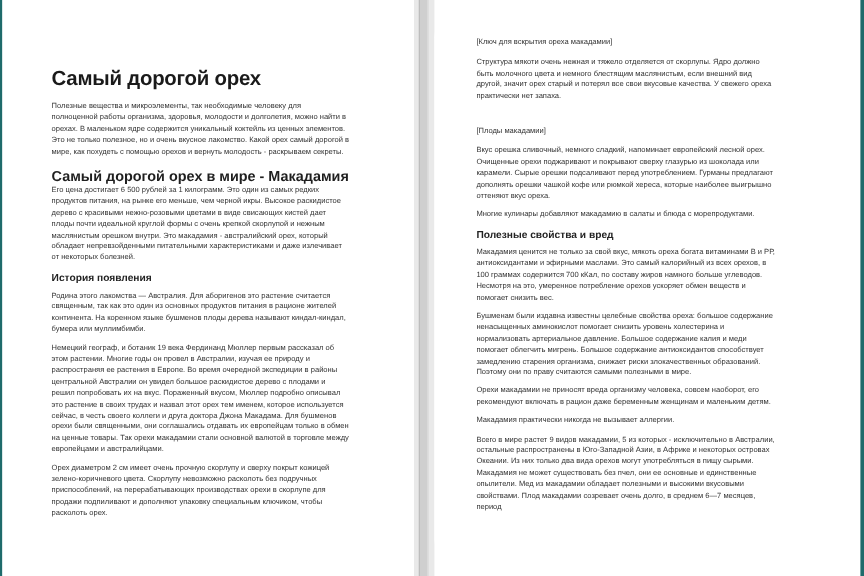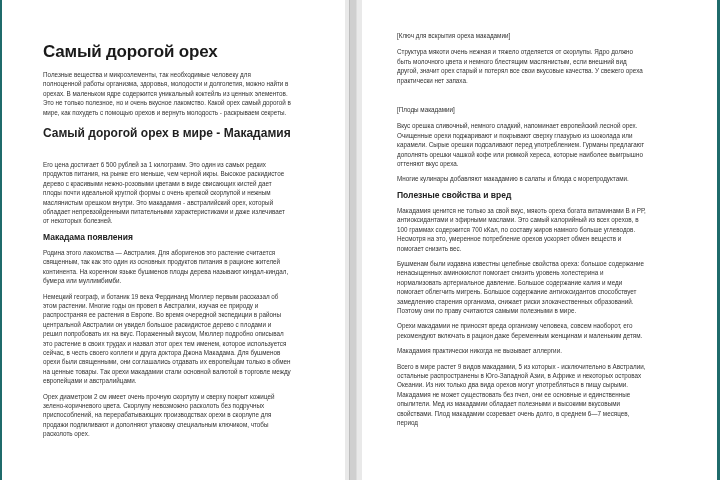--- a/index.html
+++ b/index.html
@@ -5,41 +5,41 @@
   * { box-sizing: border-box; margin: 0; padding: 0; }
   html, body { width: 720px; height: 480px; overflow: hidden; background: #ffffff; }
   body { position: relative; font-family: "Liberation Sans", sans-serif; color: #2a2a2a; }
   .edge-left { position: absolute; left: 0; top: 0; width: 2px; height: 480px; background: #1f6b6b; }
   .edge-right { position: absolute; right: 0; top: 0; width: 3px; height: 480px; background: #1f6b6b; }
   .gap { position: absolute; left: 345px; top: 0; width: 17px; height: 480px; background: #e9e9e9; }
   .gap .inner { position: absolute; left: 4px; top: 0; width: 8px; height: 480px; background: #cfcfcf; border-left: 1px solid #bdbdbd; border-right: 1px solid #dcdcdc; }
   .page { position: absolute; top: 0; height: 480px; overflow: hidden; background: #fff; }
   .page-left { left: 2px; width: 343px; }
   .page-right { left: 362px; width: 425px; border-radius: 31px; }
-  .content-left { position: absolute; left: 41px; top: 42px; width: 248px; }
+  .content-left { position: absolute; left: 41px; top: 56px; width: 248px; }
   .content-right { position: absolute; left: 35px; top: 31px; width: 250px; }
   h1 { font-size: 17px; font-weight: bold; color: #1a1a1a; margin-bottom: 8px; letter-spacing: -0.2px; }
-  h2 { font-size: 12px; font-weight: bold; color: #1f1f1f; margin: 9px 0 20px; }
+  h2 { font-size: 12px; font-weight: bold; color: #1f1f1f; margin: 9px 0 0; }
   h3 { font-size: 8.5px; font-weight: bold; color: #222; margin: 6px 0 6px; }
   p { font-size: 6.3px; line-height: 9.4px; color: #333; margin-bottom: 6px; }
   p.caption { margin-bottom: 7px; }
   .spacer { height: 14px; }
 </style>
 </head>
 <body>
 
 <div class="edge-left"></div>
 
 <div class="page page-left">
   <div class="content-left">
     <h1>Самый дорогой орех</h1>
     <p>Полезные вещества и микроэлементы, так необходимые человеку для полноценной работы организма, здоровья, молодости и долголетия, можно найти в орехах. В маленьком ядре содержится уникальный коктейль из ценных элементов. Это не только полезное, но и очень вкусное лакомство. Какой орех самый дорогой в мире, как похудеть с помощью орехов и вернуть молодость - раскрываем секреты.</p>
     <h2>Самый дорогой орех в мире - Макадамия</h2>
     <p>Его цена достигает 6 500 рублей за 1 килограмм. Это один из самых редких продуктов питания, на рынке его меньше, чем черной икры. Высокое раскидистое дерево с красивыми нежно-розовыми цветами в виде свисающих кистей дает плоды почти идеальной круглой формы с очень крепкой скорлупой и нежным маслянистым орешком внутри. Это макадамия - австралийский орех, который обладает непревзойденными питательными характеристиками и даже излечивает от некоторых болезней.</p>
-    <h3>Макадама появления</h3>
+    <h3>История появления</h3>
     <p>Родина этого лакомства — Австралия. Для аборигенов это растение считается священным, так как это один из основных продуктов питания в рационе жителей континента. На коренном языке бушменов плоды дерева называют киндал-киндал, бумера или муллимбимби.</p>
     <p>Немецкий географ, и ботаник 19 века Фердинанд Мюллер первым рассказал об этом растении. Многие годы он провел в Австралии, изучая ее природу и распространяя ее растения в Европе. Во время очередной экспедиции в районы центральной Австралии он увидел большое раскидистое дерево с плодами и решил попробовать их на вкус. Пораженный вкусом, Мюллер подробно описывал это растение в своих трудах и назвал этот орех тем именем, которое используется сейчас, в честь своего коллеги и друга доктора Джона Макадама. Для бушменов орехи были священными, они соглашались отдавать их европейцам только в обмен на ценные товары. Так орехи макадамии стали основной валютой в торговле между европейцами и австралийцами.</p>
     <p>Орех диаметром 2 см имеет очень прочную скорлупу и сверху покрыт кожицей зелено-коричневого цвета. Скорлупу невозможно расколоть без подручных приспособлений, на перерабатывающих производствах орехи в скорлупе для продажи подпиливают и дополняют упаковку специальным ключиком, чтобы расколоть орех.</p>
   </div>
 </div>
 
 <div class="gap">
     <div class="inner"></div>
   </div>
 

